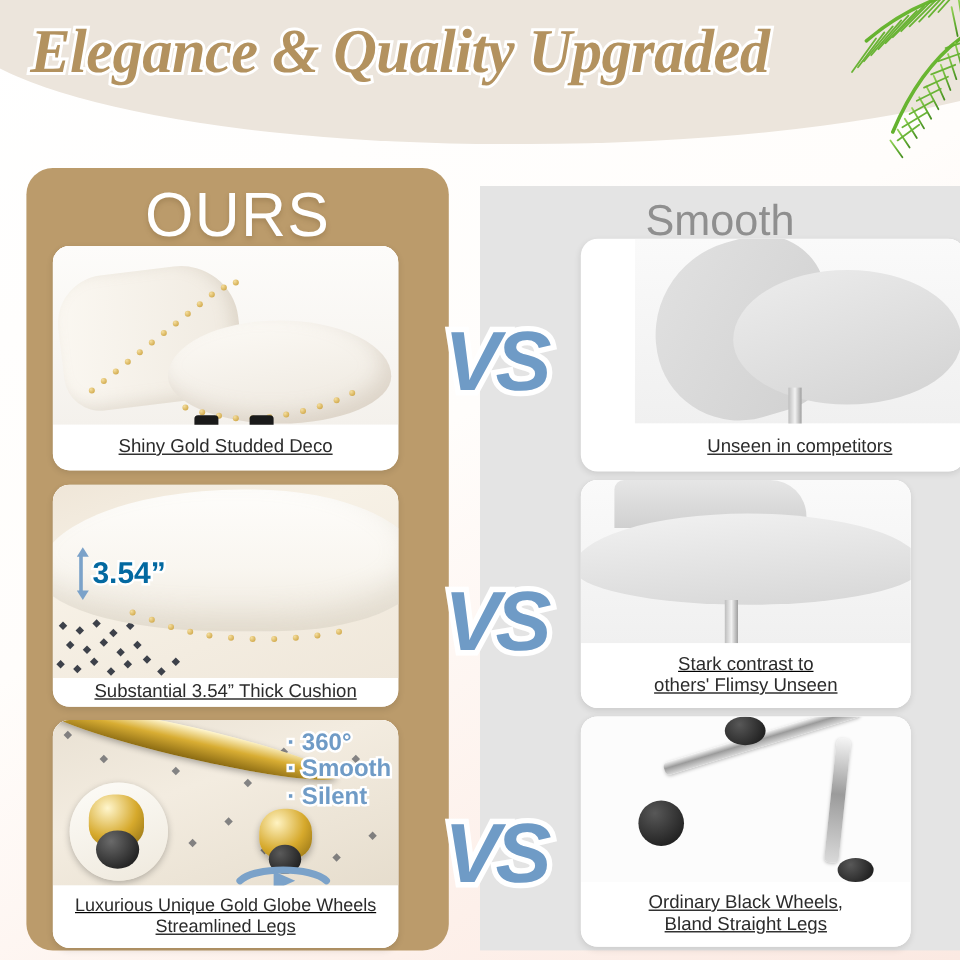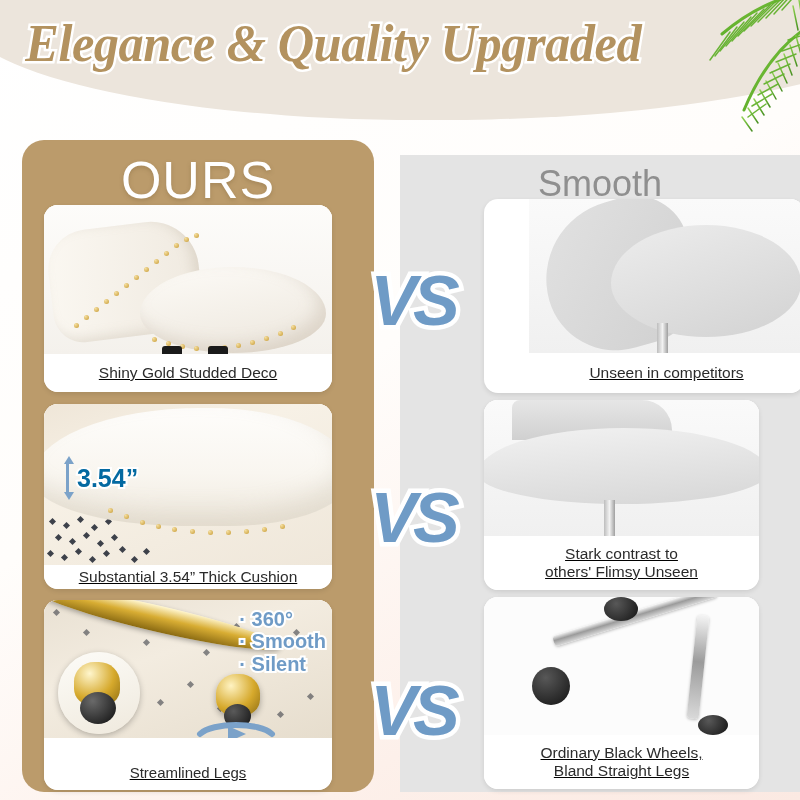--- a/index.html
+++ b/index.html
@@ -342,21 +342,21 @@
         <div>· Smooth</div>
         <div>· Silent</div>
       </div>
       <svg class="rot" viewBox="0 0 86 30">
         <path d="M6 16 C18 4 66 4 78 16" stroke="#7ba2c9" stroke-width="6" fill="none" stroke-linecap="round"></path>
         <polygon points="34,8 52,16 34,24" fill="#7ba2c9"></polygon>
       </svg>
     </div>
     <div class="cap">
       <span>
-        <br>
+        <span>Luxurious Unique Gold Globe Wheels</span><br>
         <span>Streamlined Legs</span>
       </span>
     </div>
   </div>
 
   <div class="card r1">
     <div class="photo">
       <div class="ph g-bg"></div>
       <div class="c1-back"></div>
       <div class="c1-seat"></div>

